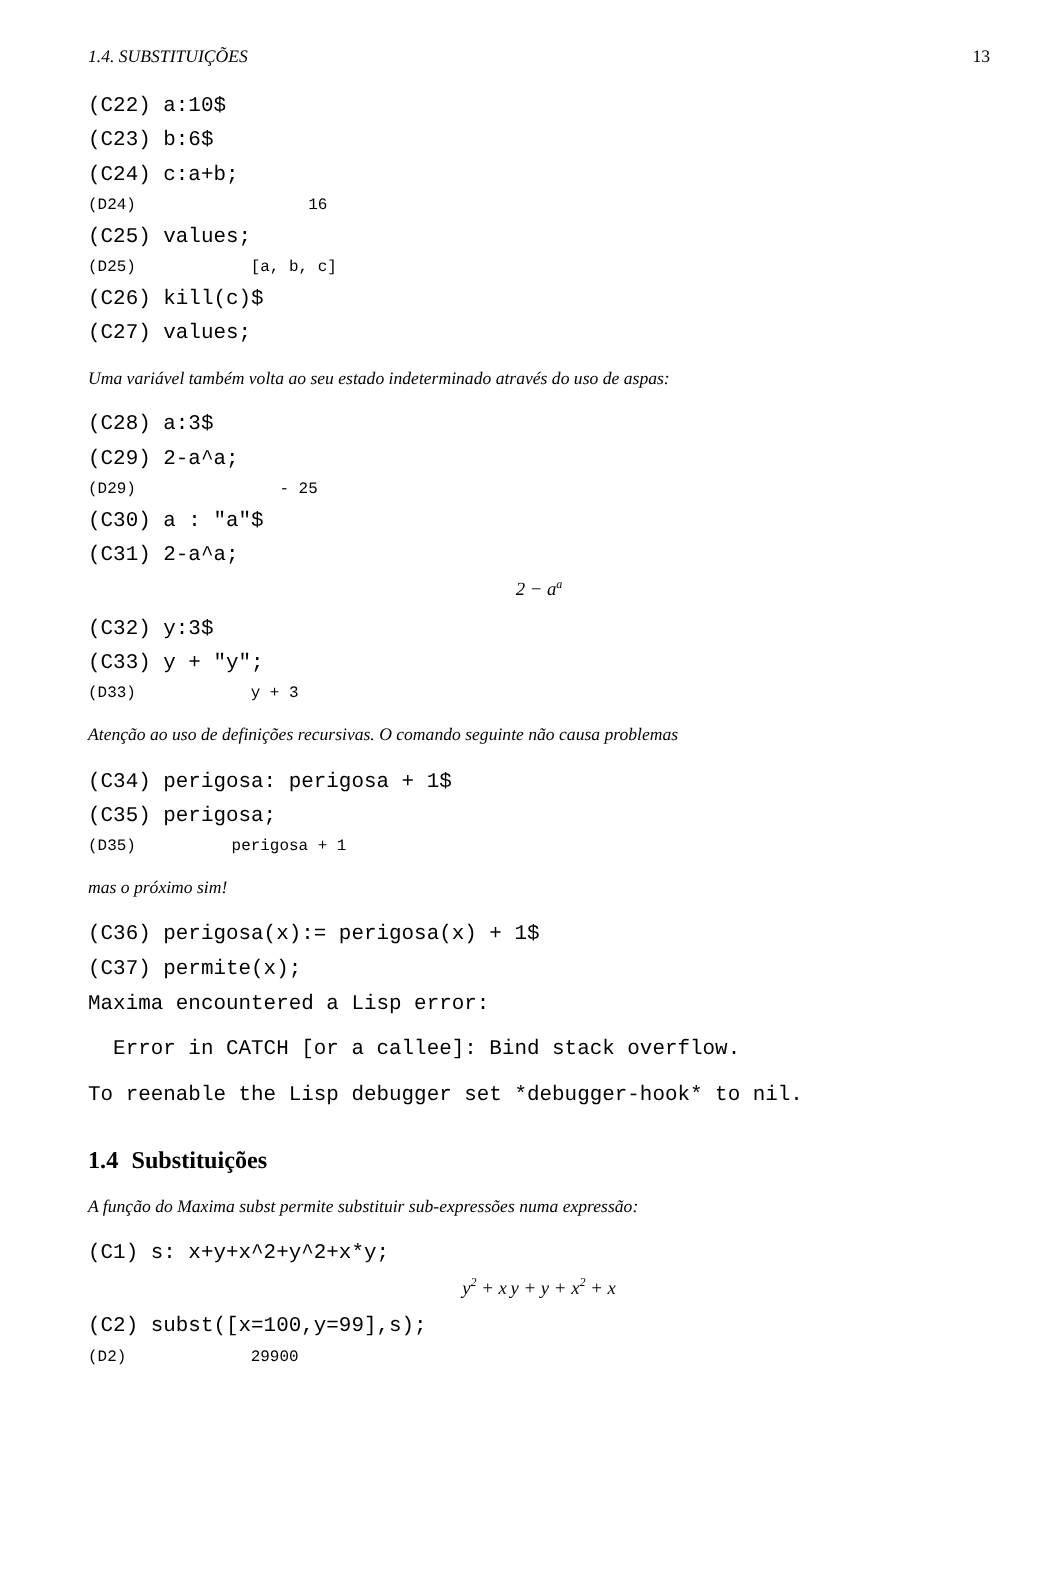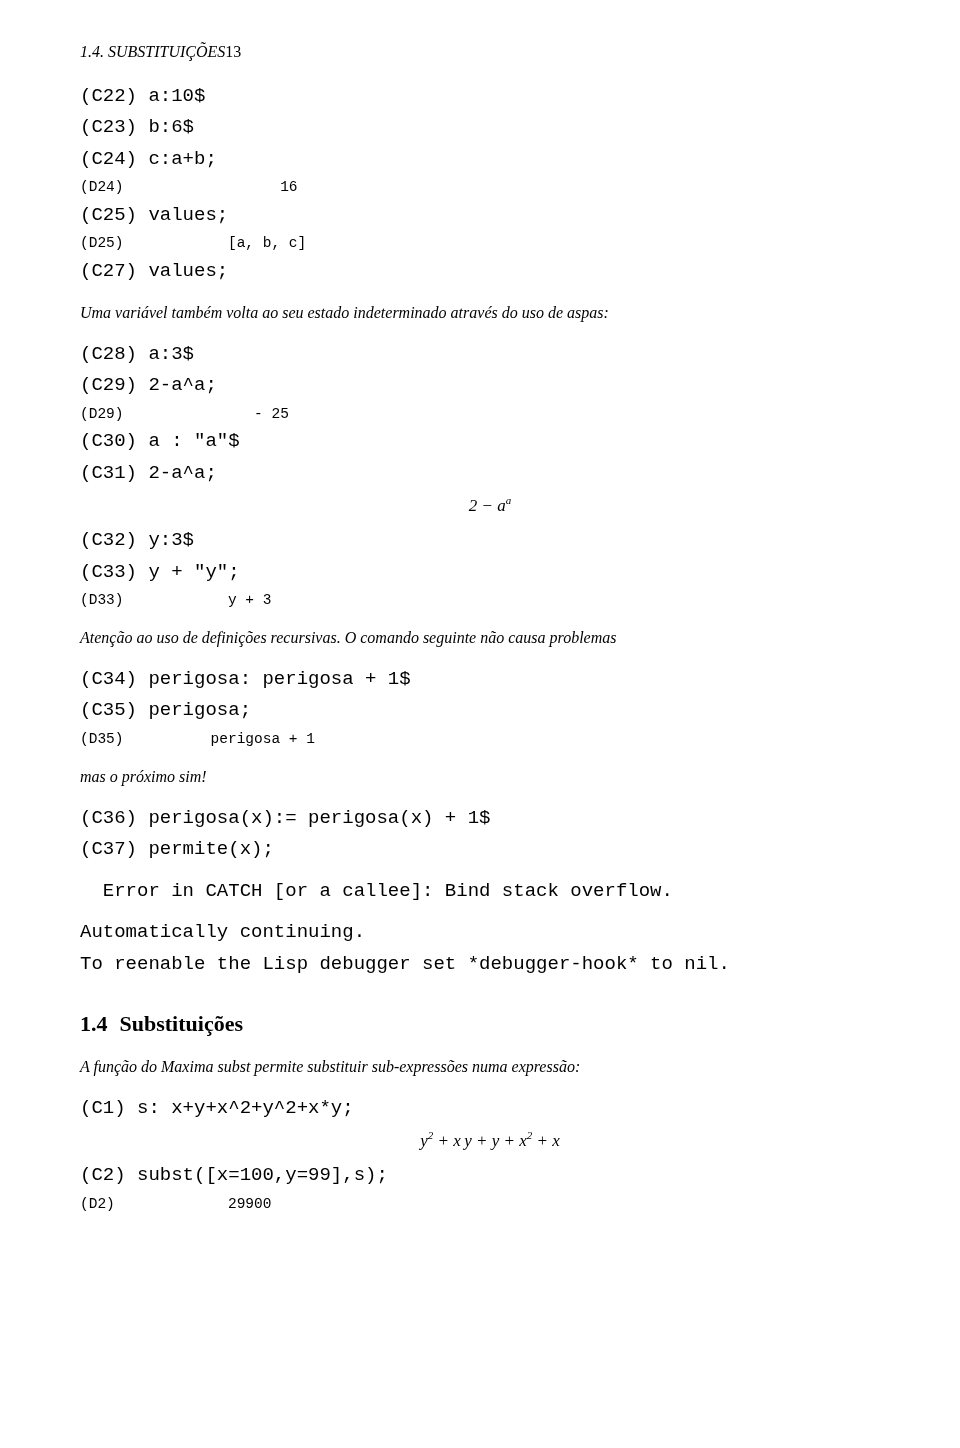--- a/index.html
+++ b/index.html
@@ -8,20 +8,21 @@
       color: #000;
       font-family: 'Times New Roman', Times, serif;
       font-size: 16px;
       line-height: 1.5;
       padding: 40px 60px 40px 80px;
       width: 960px;
       min-height: 1448px;
     }
     .page-header {
       display: flex;
+      justify-content: space-between;
       align-items: flex-start;
       margin-bottom: 18px;
     }
     .chapter-title {
       font-style: italic;
       font-size: 16px;
     }
     .page-number {
       font-size: 16px;
     }
@@ -69,42 +70,43 @@
 
 <div>
 
   <div id="content-area">
       <div class="code-line block">(C22) a:10$</div>
       <div class="code-line block">(C23) b:6$</div>
       <div class="code-line block">(C24) c:a+b;</div>
       <div class="output-line block">(D24)                  16</div>
       <div class="code-line block">(C25) values;</div>
       <div class="output-line block">(D25)            [a, b, c]</div>
+      <div class="code-line block">(C26) kill(c)$</div>
       <div class="code-line block">(C27) values;</div>
       <div class="prose">Uma variável também volta ao seu estado indeterminado através do uso de aspas:</div>
       <div class="code-line block">(C28) a:3$</div>
       <div class="code-line block">(C29) 2-a^a;</div>
       <div class="output-line block">(D29)               - 25</div>
       <div class="code-line block">(C30) a : "a"$</div>
       <div class="code-line block">(C31) 2-a^a;</div>
       <div style="text-align: center; font-style: italic; font-size: 17px; margin: 4px 0px 8px; font-family: &quot;Times New Roman&quot;, Times, serif;">2 − <i>a</i><sup><i>a</i></sup></div>
       <div class="code-line block">(C32) y:3$</div>
       <div class="code-line block">(C33) y + "y";</div>
       <div class="output-line block">(D33)            y + 3</div>
       <div class="prose">    Atenção ao uso de definições recursivas. O comando seguinte não causa problemas</div>
       <div class="code-line block">(C34) perigosa: perigosa + 1$</div>
       <div class="code-line block">(C35) perigosa;</div>
       <div class="output-line block">(D35)          perigosa + 1</div>
       <div class="prose">    mas o próximo sim!</div>
       <div class="code-line block">(C36) perigosa(x):= perigosa(x) + 1$</div>
       <div class="code-line block">(C37) permite(x);</div>
+      <div class="code-line block">Maxima encountered a Lisp error:</div>
       <div style="height: 10px;"></div>
       <div class="code-line block">  Error in CATCH [or a callee]: Bind stack overflow.</div>
       <div style="height: 10px;"></div>
-      <div class="code-line block">Automatically continuing.</div>
       <div class="code-line block">To reenable the Lisp debugger set *debugger-hook* to nil.</div>
       <div class="section-heading"><span class="section-num">1.4</span><span>Substituições</span></div>
       <div class="prose">    A função do Maxima subst permite substituir sub-expressões numa expressão:</div>
       <div class="code-line block">(C1) s: x+y+x^2+y^2+x*y;</div>
       <div style="text-align: center; font-style: italic; font-size: 17px; margin: 4px 0px 8px; font-family: &quot;Times New Roman&quot;, Times, serif;"><i>y</i><sup>2</sup> + <i>x</i> <i>y</i> + <i>y</i> + <i>x</i><sup>2</sup> + <i>x</i></div>
       <div class="code-line block">(C2) subst([x=100,y=99],s);</div>
       <div class="output-line block">(D2)             29900</div>
     </div>
 
 </div>

